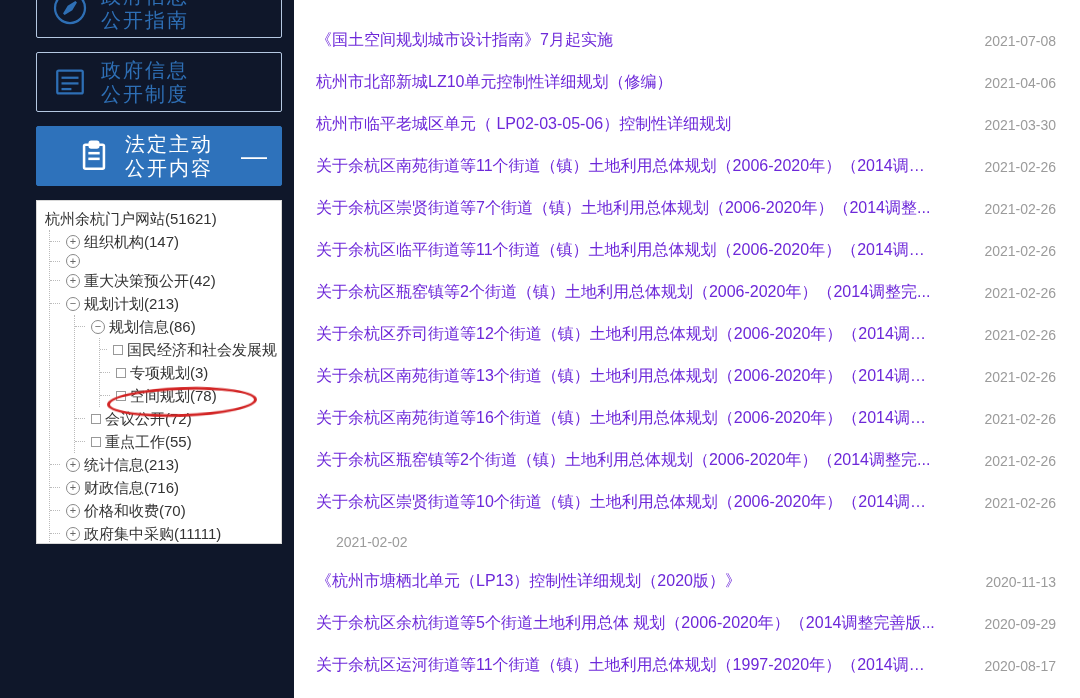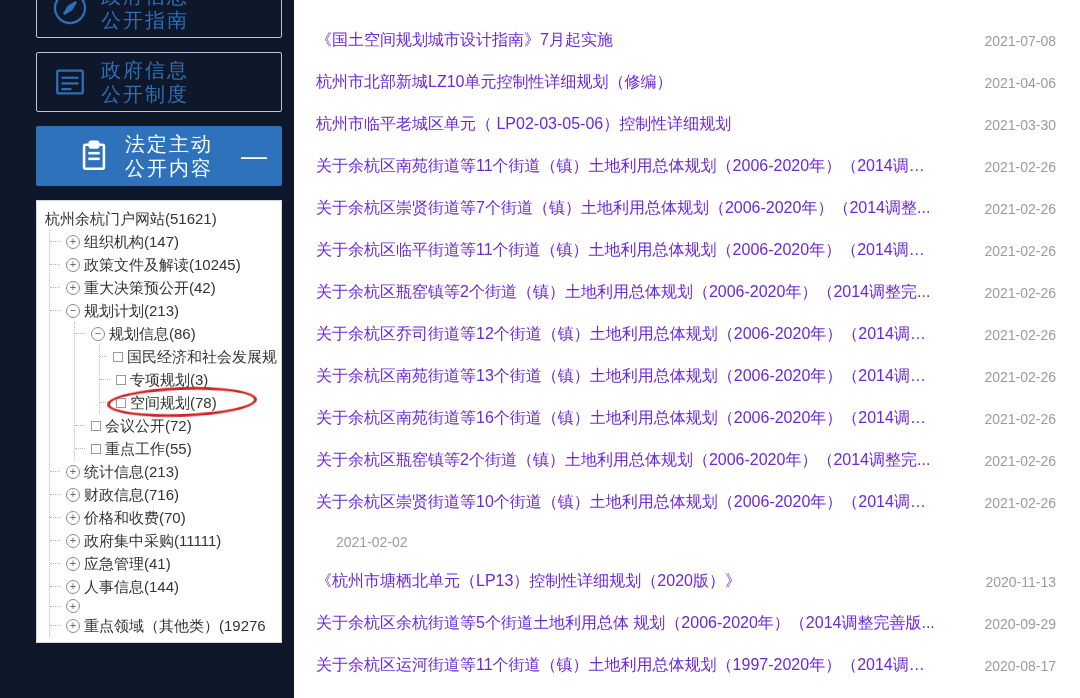--- a/index.html
+++ b/index.html
@@ -52,21 +52,21 @@
 .card-active .icon-box,
 .card-active .titles { color: #fff; }
 .card-active .minus {
   margin-left: auto;
   color: #fff;
   font-size: 26px;
   line-height: 1;
 }
 .tree-wrap {
   border: 1px solid #d8d8d8;
-  height: 443px;
+  height: 344px;
   overflow: hidden;
   position: relative;
   background:#fff;
 }
 .tree-scroll {
   position:absolute;
   inset:0;
   overflow-y:auto;
   padding: 6px 4px 6px 6px;
 }
@@ -161,21 +161,20 @@
       <div class="tree-scroll">
         <div class="tree-root" id="tree-root">
             <div class="tree-node">杭州余杭门户网站(51621)</div>
             <div class="tree-children" style="margin-left: 6px;">
               <div class="tree-node">
                 <span class="tree-toggle">+</span>
                 <span>组织机构(147)</span>
               </div>
               <div class="tree-node">
                 <span class="tree-toggle">+</span>
-                <span>政策文件及解读(10245)</span>
               </div>
               <div class="tree-node">
                 <span class="tree-toggle">+</span>
                 <span>重大决策预公开(42)</span>
               </div>
               <div class="tree-node">
                 <span class="tree-toggle">−</span>
                 <span>规划计划(213)</span>
               </div>
               <div class="tree-children">

